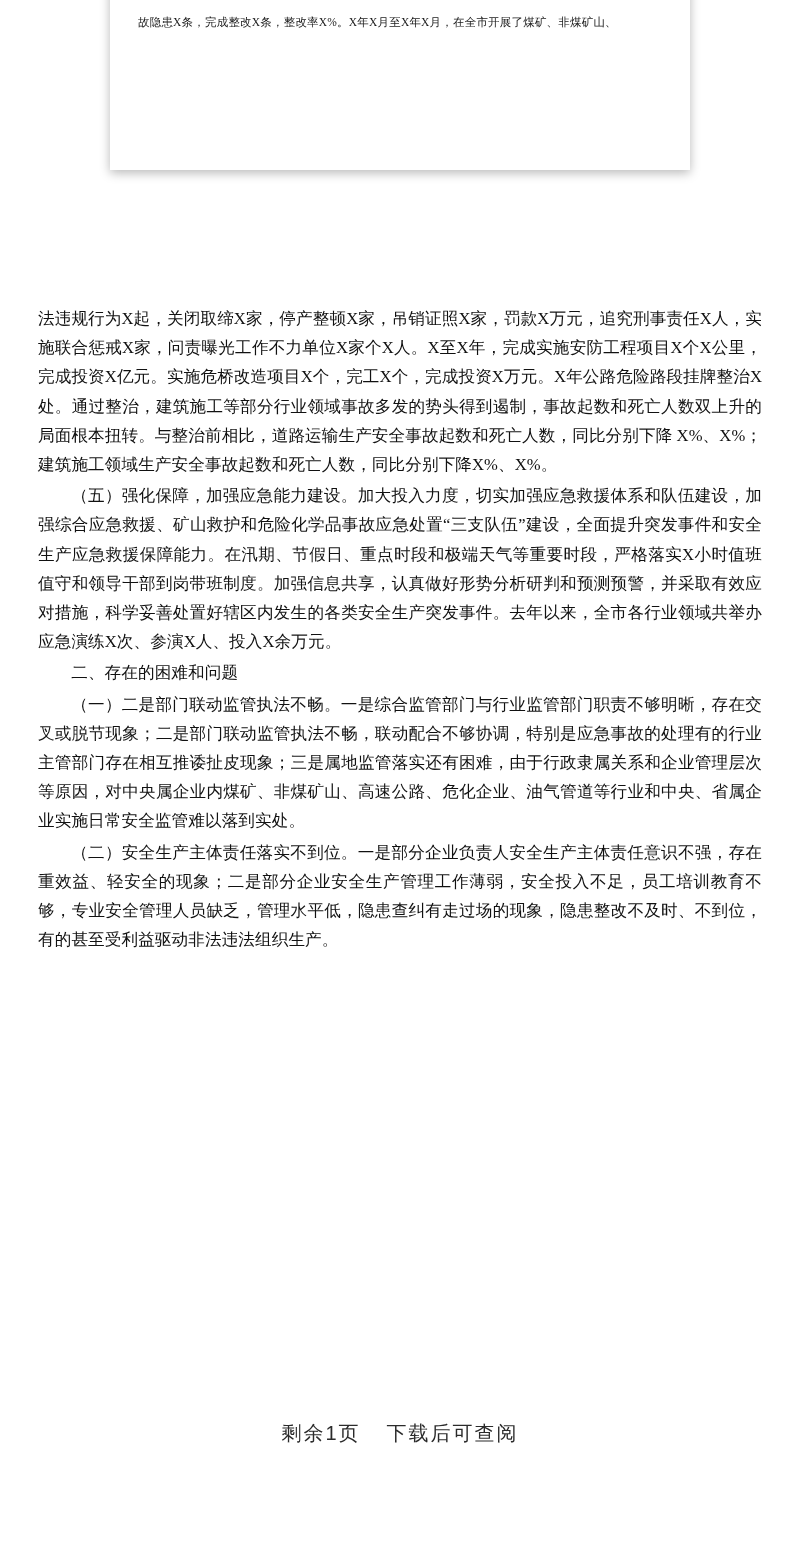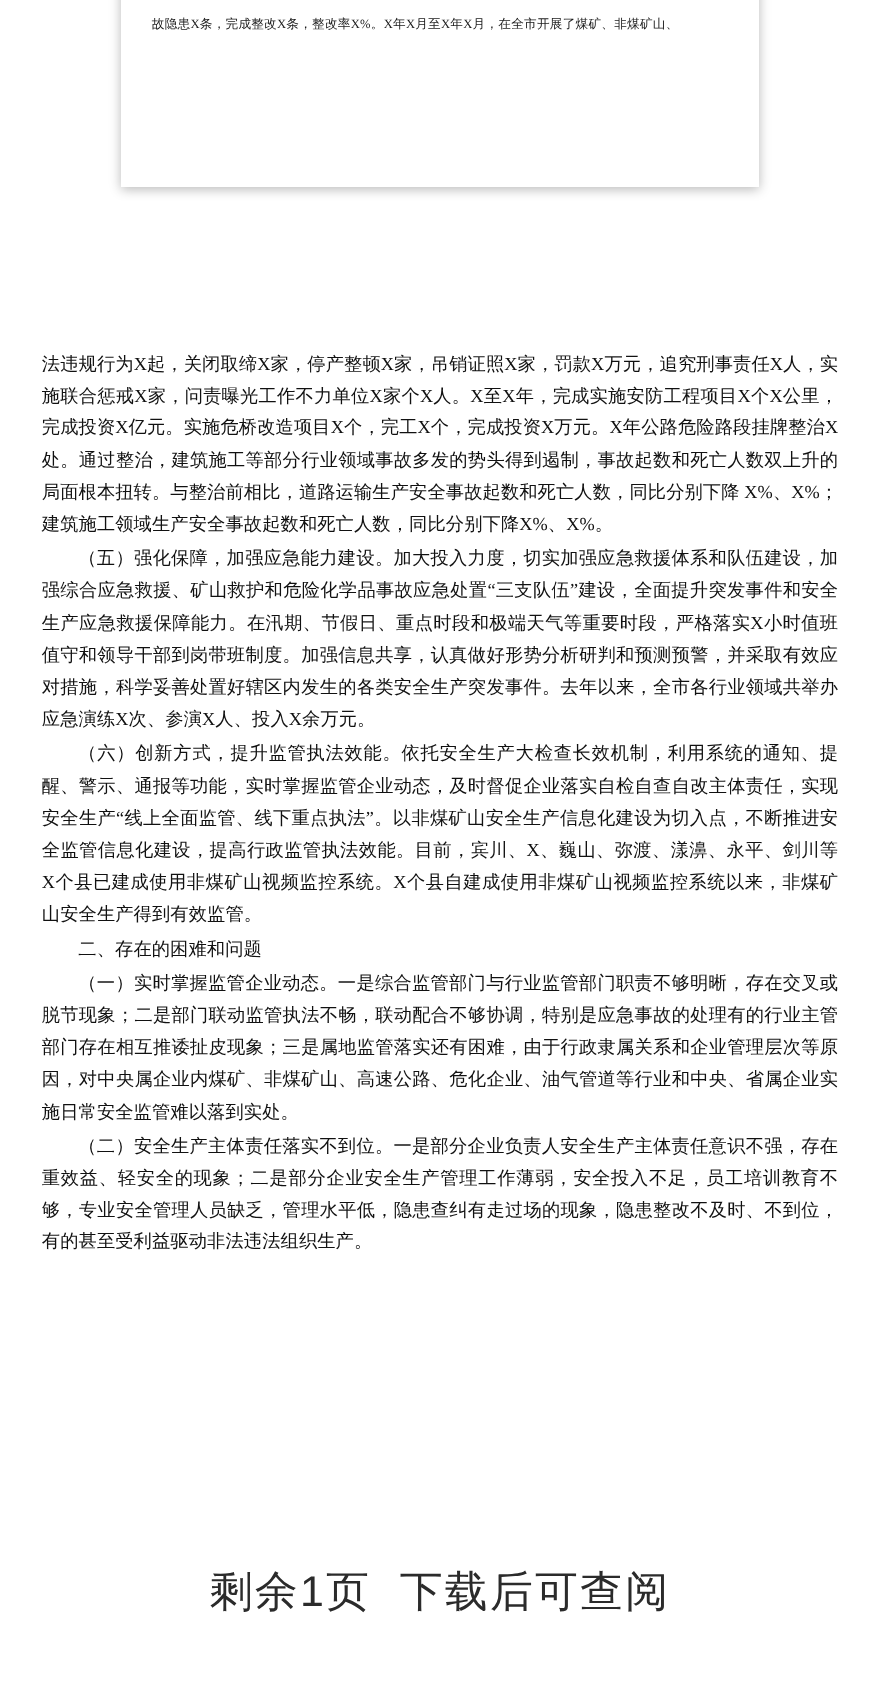--- a/index.html
+++ b/index.html
@@ -37,21 +37,21 @@
     text-align: justify;
     color: #1a1a1a;
     letter-spacing: 0.2px;
   }
   .frag-line { display: block; white-space: nowrap; }
 
   
   .doc-body {
     position: absolute;
     left: 38px;
-    top: 316px;
+    top: 304px;
     width: 724px;
   }
   .doc-body p {
     margin: 0 0 2px 0;
     font-size: 16.6px;
     line-height: 1.76;
     text-align: justify;
     text-justify: inter-ideograph;
     letter-spacing: 0.1px;
   }
@@ -60,21 +60,21 @@
   .para-gap { margin-top: 7px; }
 
   
   .footer {
     position: absolute;
     left: 0;
     top: 1420px;
     width: 800px;
     text-align: center;
     font-family: "Liberation Sans", "DejaVu Sans", sans-serif;
-    font-size: 39px;
+    font-size: 20px;
     color: #2b2b2b;
     letter-spacing: 2px;
   }
   .footer .gap { display: inline-block; width: 26px; }
 </style>
 </head>
 <body>
 
 <div class="page-fragment">
   <div class="frag-inner">
@@ -86,31 +86,28 @@
 <div class="doc-body">
 
   <p>
     <span>法违规行为X起，关闭取缔X家，停产整顿X家，吊销证照X家，罚款X万元，追究刑事责任X人，实施联合惩戒X家，问责曝光工作不力单位X家个X人。X至X年，完成实施安防工程项目X个X公里，完成投资X亿元。实施危桥改造项目X个，完工X个，完成投资X万元。X年公路危险路段挂牌整治X处。通过整治，建筑施工等部分行业领域事故多发的势头得到遏制，事故起数和死亡人数双上升的局面根本扭转。与整治前相比，道路运输生产安全事故起数和死亡人数，同比分别下降 X%、X%；建筑施工领域生产安全事故起数和死亡人数，同比分别下降X%、X%。</span>
   </p>
 
   <p class="indent para-gap">
     <span class="hd">（五）强化保障，加强应急能力建设。</span><span>加大投入力度，切实加强应急救援体系和队伍建设，加强综合应急救援、矿山救护和危险化学品事故应急处置“三支队伍”建设，全面提升突发事件和安全生产应急救援保障能力。在汛期、节假日、重点时段和极端天气等重要时段，严格落实X小时值班值守和领导干部到岗带班制度。加强信息共享，认真做好形势分析研判和预测预警，并采取有效应对措施，科学妥善处置好辖区内发生的各类安全生产突发事件。去年以来，全市各行业领域共举办应急演练X次、参演X人、投入X余万元。</span>
   </p>
 
-  <p class="indent para-gap">
-    <span class="hd">（六）创新方式，提升监管执法效能。</span><span>依托安全生产大检查长效机制，利用系统的通知、提醒、警示、通报等功能，实时掌握监管企业动态，及时督促企业落实自检自查自改主体责任，实现安全生产“线上全面监管、线下重点执法”。以非煤矿山安全生产信息化建设为切入点，不断推进安全监管信息化建设，提高行政监管执法效能。目前，宾川、X、巍山、弥渡、漾濞、永平、剑川等X个县已建成使用非煤矿山视频监控系统。X个县自建成使用非煤矿山视频监控系统以来，非煤矿山安全生产得到有效监管。</span>
-  </p>
 
 
   <p class="indent para-gap">
     <span>二、存在的困难和问题</span>
   </p>
 
   <p class="indent para-gap">
-    <span class="hd">（一）实时掌握监管企业动态。</span><span>一是综合监管部门与行业监管部门职责不够明晰，存在交叉或脱节现象；二是部门联动监管执法不畅，联动配合不够协调，特别是应急事故的处理有的行业主管部门存在相互推诿扯皮现象；三是属地监管落实还有困难，由于行政隶属关系和企业管理层次等原因，对中央属企业内煤矿、非煤矿山、高速公路、危化企业、油气管道等行业和中央、省属企业实施日常安全监管难以落到实处。</span>
+    <span class="hd">（一）二是部门联动监管执法不畅。</span><span>一是综合监管部门与行业监管部门职责不够明晰，存在交叉或脱节现象；二是部门联动监管执法不畅，联动配合不够协调，特别是应急事故的处理有的行业主管部门存在相互推诿扯皮现象；三是属地监管落实还有困难，由于行政隶属关系和企业管理层次等原因，对中央属企业内煤矿、非煤矿山、高速公路、危化企业、油气管道等行业和中央、省属企业实施日常安全监管难以落到实处。</span>
   </p>
 
   <p class="indent para-gap">
     <span class="hd">（二）安全生产主体责任落实不到位。</span><span>一是部分企业负责人安全生产主体责任意识不强，存在重效益、轻安全的现象；二是部分企业安全生产管理工作薄弱，安全投入不足，员工培训教育不够，专业安全管理人员缺乏，管理水平低，隐患查纠有走过场的现象，隐患整改不及时、不到位，有的甚至受利益驱动非法违法组织生产。</span>
   </p>
 
 
 </div>
 
 <div class="footer">

